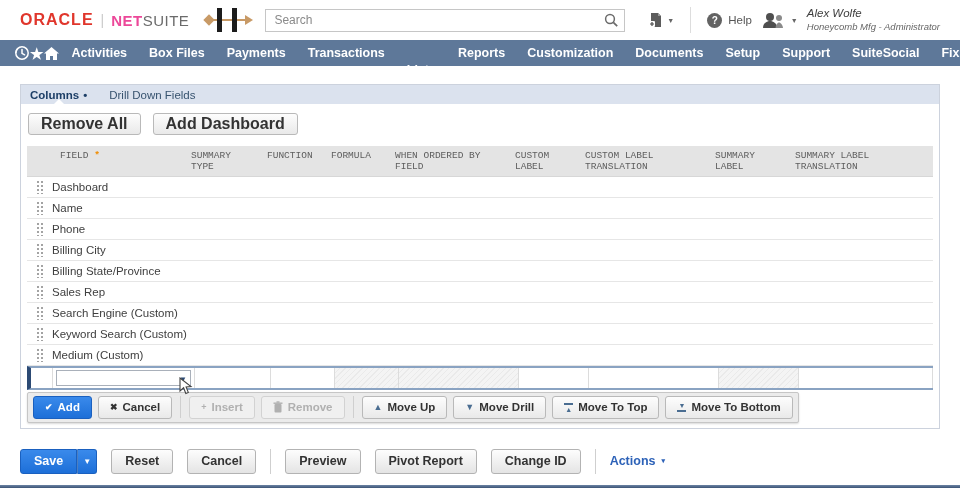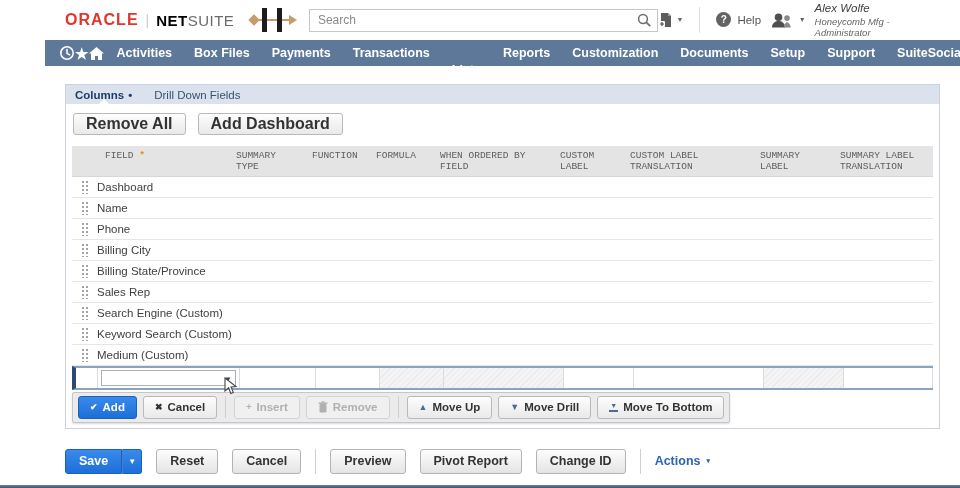--- a/index.html
+++ b/index.html
@@ -1,25 +1,25 @@
 <!DOCTYPE html>
 <html><head>
 <meta charset="utf-8">
 <style>
   * { margin:0; padding:0; box-sizing:border-box; }
   html,body { width:960px; height:488px; overflow:hidden; background:#fff;
               font-family:"Liberation Sans", sans-serif; }
-  .screen { position:relative; width:960px; height:488px; background:#fff;padding-left:45px; }
+  .screen { position:relative; width:960px; height:488px; background:#fff; }
 
   
   .topbar { height:40px; display:flex; align-items:center; padding:0 20px; background:#fff; }
   .oracle { color:#e0362c; font-weight:bold; font-size:16px; letter-spacing:1px; }
   .logo-sep { color:#c9c9c9; margin:0 7px; font-size:14px; }
   .netsuite { font-size:15px; letter-spacing:.5px; color:#6b6b6b; }
-  .netsuite b { color:#000000; }
+  .netsuite b { color:#ec4899; }
   .hc-logo { position:relative; width:46px; height:24px; margin-left:16px; }
   .hc-bar { position:absolute; top:0; width:5px; height:24px; background:#1c1c1c; }
   .hc-bar.b1{ left:12px; } .hc-bar.b2{ left:27px; }
   .hc-line { position:absolute; top:11px; left:0; width:42px; height:2px; background:#c89a66; }
   .hc-diamond { position:absolute; top:8px; left:0; width:8px; height:8px; background:#c89a66; transform:rotate(45deg); }
   .hc-arrow { position:absolute; top:7px; right:-2px; width:0; height:0;
               border-left:8px solid #c89a66; border-top:5px solid transparent; border-bottom:5px solid transparent; }
   .searchbox { position:relative; margin-left:14px; width:360px; }
   .searchbox input { width:100%; height:23px; border:1px solid #c6c6c6; padding:0 26px 0 8px;
                      font-size:12px; color:#444; font-family:inherit; outline:none; }
@@ -323,20 +323,27 @@
         <button class="tbtn">
             <span class="arrow">▲</span>
             <span>Move Up</span>
           </button>
         <button class="tbtn">
             <span class="arrow">▼</span>
             <span>Move Drill</span>
           </button>
         <button class="tbtn">
             <span class="bararrow">
+              <span class="bar"></span>
+              <span class="tri">▲</span>
+            </span>
+            <span>Move To Top</span>
+          </button>
+        <button class="tbtn">
+            <span class="bararrow">
               <span class="tri">▼</span>
               <span class="bar"></span>
             </span>
             <span>Move To Bottom</span>
           </button>
       </div>
     </div>
   </div>
 
   <div class="footer">

